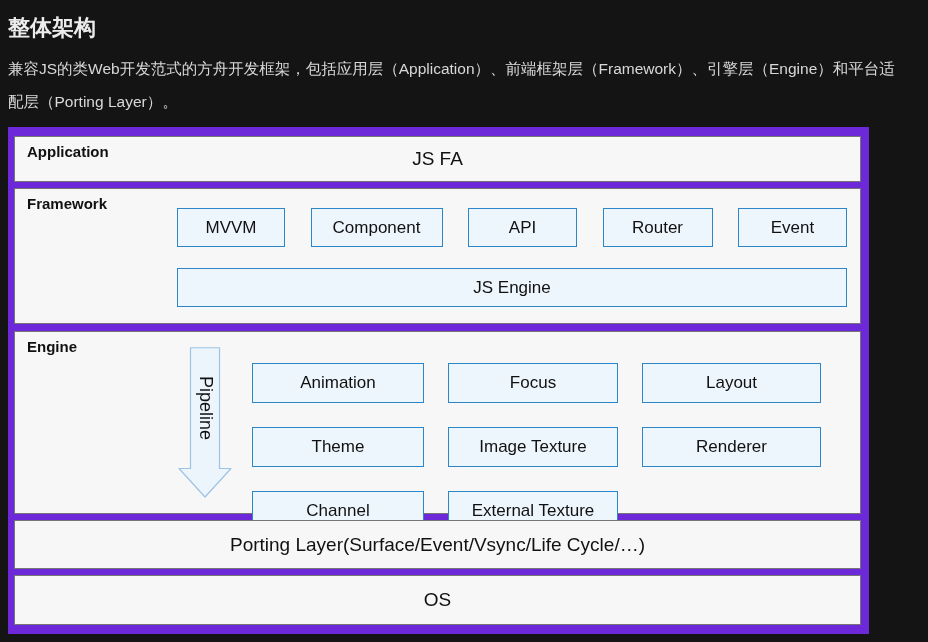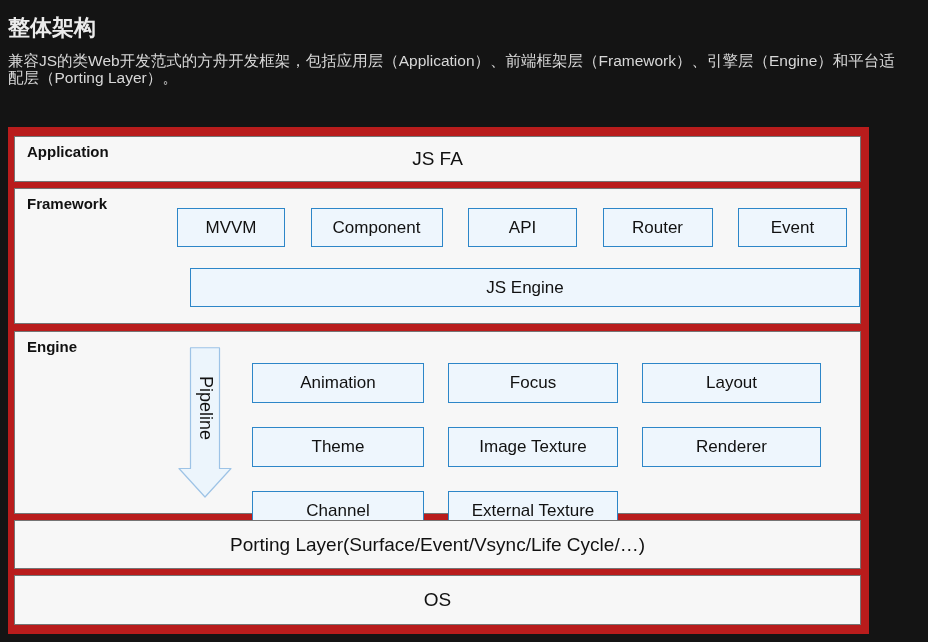--- a/index.html
+++ b/index.html
@@ -11,27 +11,27 @@
     position:relative;
   }
   .page-title {
     margin:0; padding:14px 1px 0 8px;
     font-size:22px; line-height:28px; font-weight:bold;
     color:#ececec;
   }
   .page-desc {
     margin:10px 0 11px 0; padding:0 8px;
     width:912px; box-sizing:border-box;
-    font-size:15.5px; line-height:17px;
+    font-size:15.5px; line-height:33px;
     color:#d8d8d8;
   }
   .diagram {
     position:absolute; left:8px; top:127px;
     width:861px; height:507px;
-    background:#b91c1c;
+    background:#6d28d9;
     box-sizing:border-box;
     padding:9px 8px 7px 6px;
   }
   .band {
     position:relative;
     box-sizing:border-box;
     background:#f7f7f7;
     border:1px solid #757575;
     color:#111;
   }
@@ -59,21 +59,21 @@
   }
   .fw-row {
     position:absolute; left:162px; top:19px;
     width:670px; height:39px;
     display:flex; justify-content:space-between;
   }
   .fw-row .bluebox { height:39px; }
   .fw-b0 { width:108px; } .fw-b1 { width:132px; } .fw-b2 { width:109px; }
   .fw-b3 { width:110px; } .fw-b4 { width:109px; }
   .js-engine {
-    position:absolute; left:175px; top:79px;
+    position:absolute; left:162px; top:79px;
     width:670px; height:39px;
   }
   .engine-grid {
     position:absolute; left:237px; top:31px;
     width:595px;
     display:grid;
     grid-template-columns:172px 170px 179px;
     column-gap:37px; row-gap:14px;gap:24px;
   }
   .engine-grid .bluebox { height:40px; }

